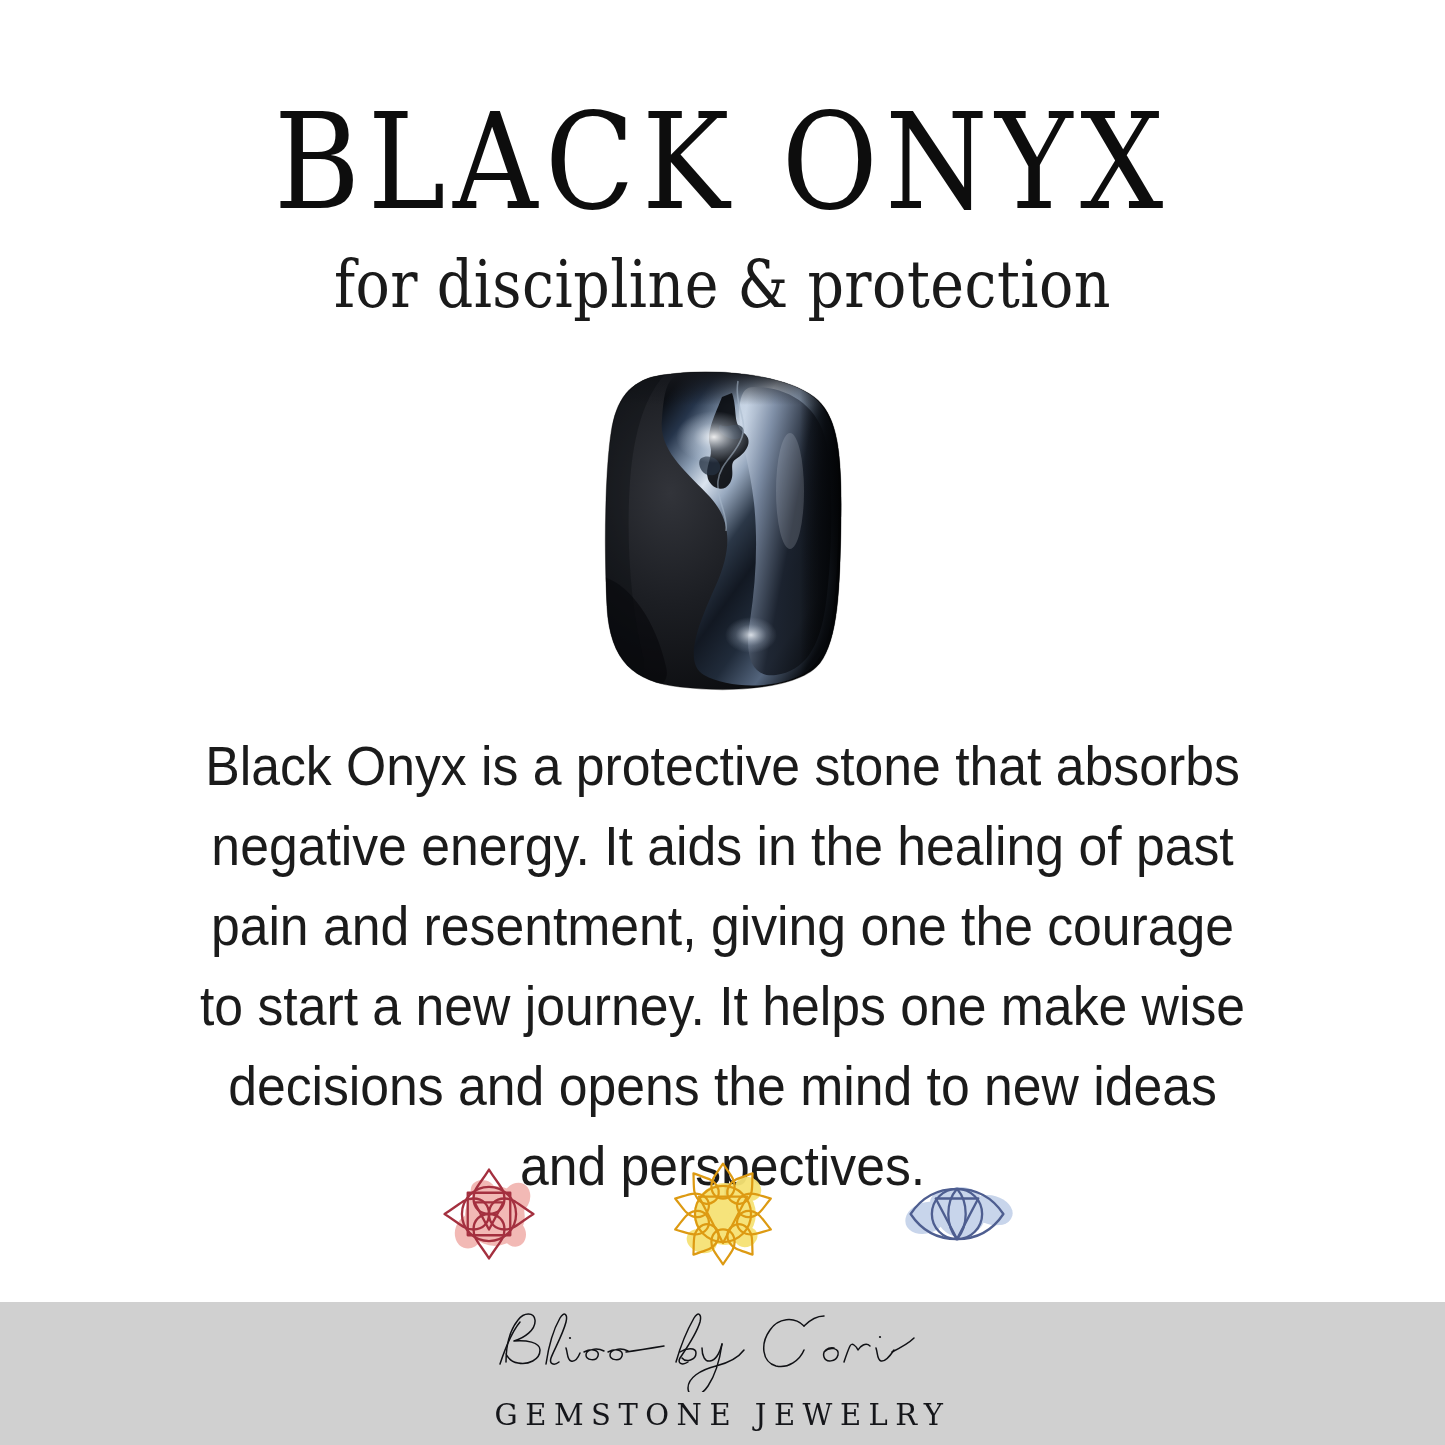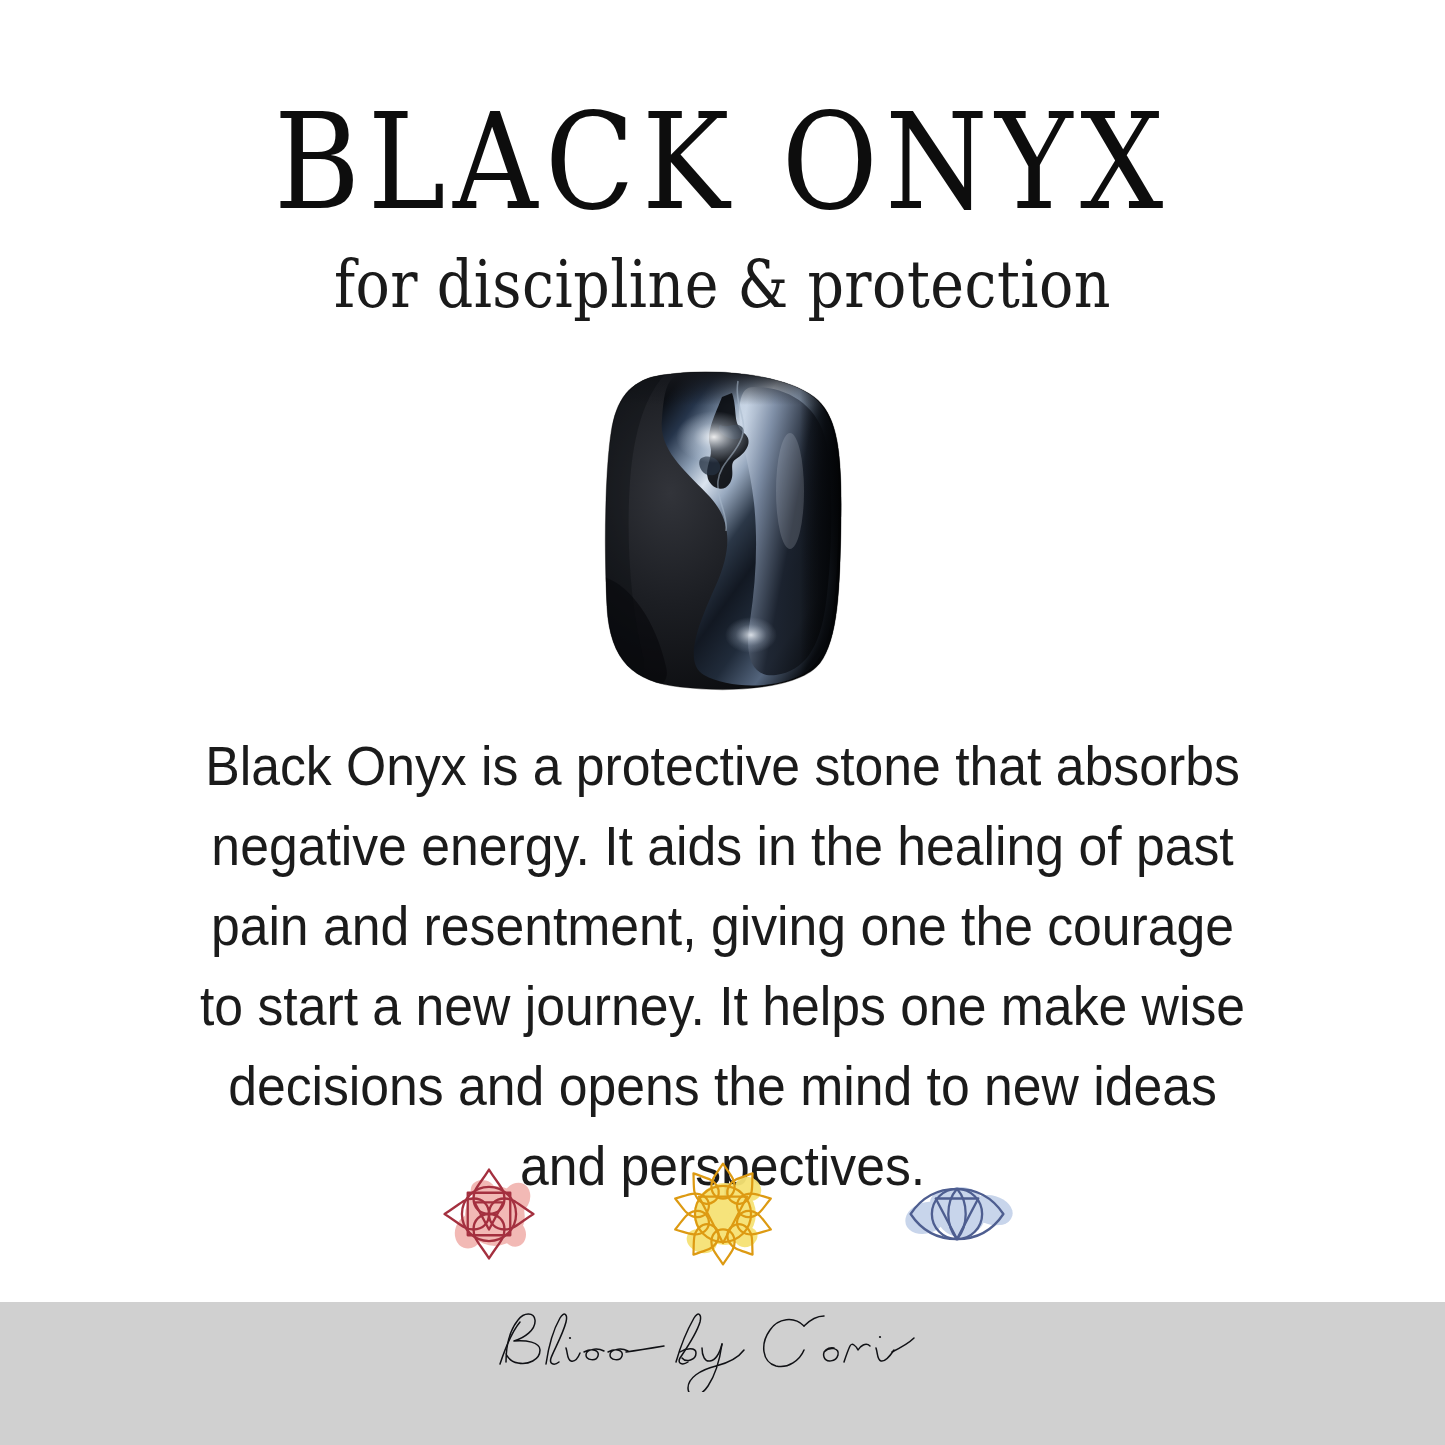--- a/index.html
+++ b/index.html
@@ -382,15 +382,16 @@
                    C372,38 378,34 382,38"></path>
 
           <path d="M388,40 C390,46 389,52 393,53 C397,54 402,48 406,42"></path>
           <circle cx="392" cy="29" r="1.1" fill="#101115" stroke="none"></circle>
 
           <path d="M404,44 C412,40 420,36 426,30"></path>
         </g>
       </svg>
     </div>
 
+    <div id="brand-sub">GEMSTONE JEWELRY</div>
   </div>
 
 </div>
 
 </body></html>

